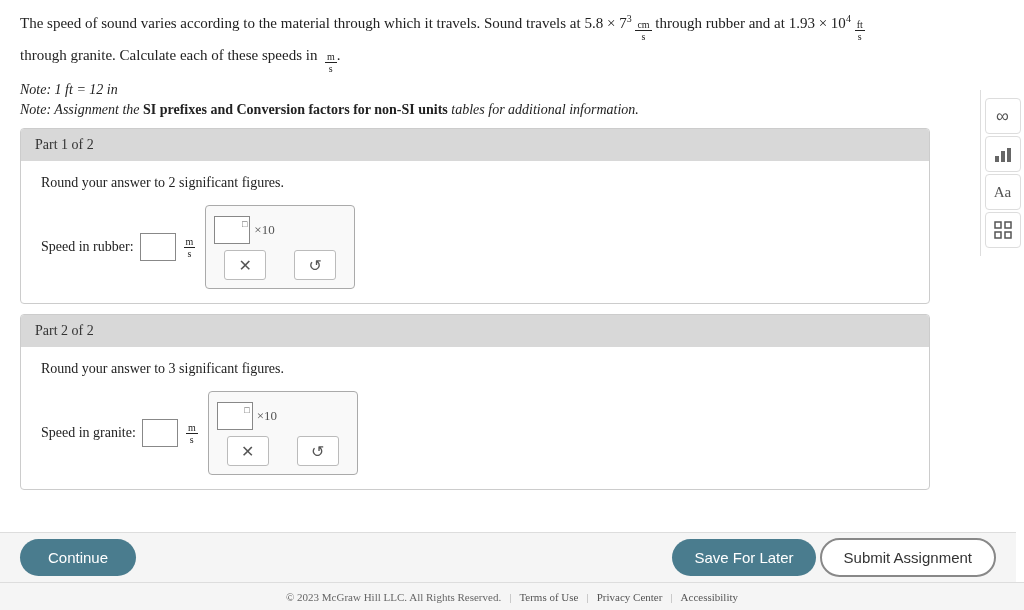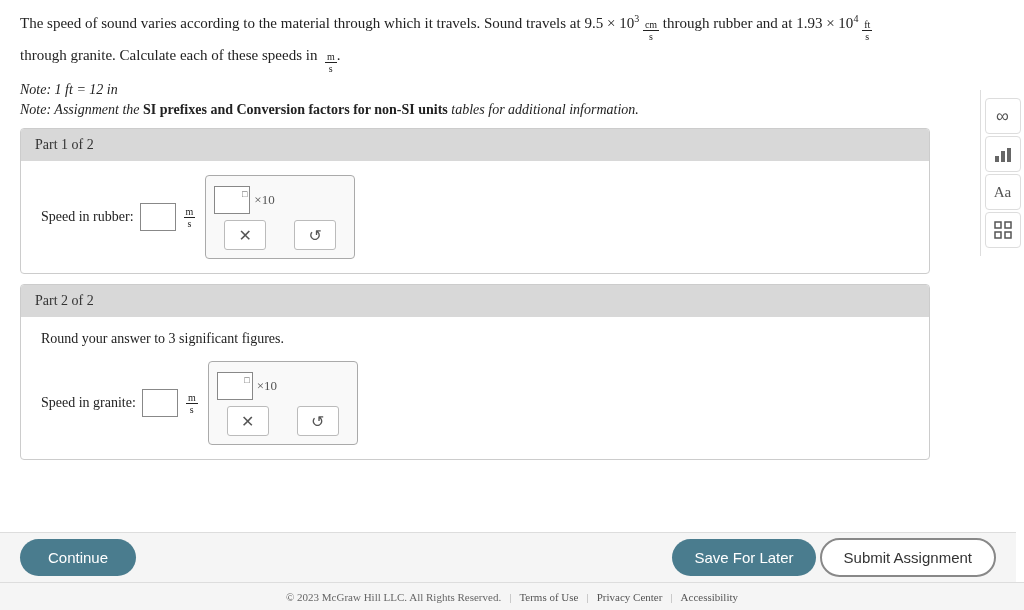--- a/index.html
+++ b/index.html
@@ -267,21 +267,21 @@
     }
 
     sup { font-size: 10px; vertical-align: super; }
   </style>
 </head>
 <body>
 
 <div class="main-content">
 
   <p class="intro-text">
-    <span>The speed of sound varies according to the material through which it travels. Sound travels at 9.5 × 10</span><span><sup>3</sup></span>&nbsp;<span><span class="fraction">
+    <span>The speed of sound varies according to the material through which it travels. Sound travels at 5.8 × 7</span><span><sup>3</sup></span>&nbsp;<span><span class="fraction">
           <span class="numerator">cm</span>
           <span class="denominator">s</span>
         </span></span>
     <span>through rubber and at 1.93 × 10</span><span><sup>4</sup></span>&nbsp;<span><span class="fraction">
           <span class="numerator">ft</span>
           <span class="denominator">s</span>
         </span></span>
     <br>
     <span>through granite. Calculate each of these speeds in</span>
     <span>&nbsp;<span class="fraction" style="display:inline-flex;">
@@ -299,20 +299,21 @@
     <span> Assignment the </span>
     <b>SI prefixes and Conversion factors for non-SI units</b>
     <span> tables for additional information.</span>
   </p>
 
   <div class="part-section">
     <div class="part-header">
       <span>Part 1 of 2</span>
     </div>
     <div class="part-body">
+      <p class="round-note">Round your answer to 2 significant figures.</p>
       <div class="input-row">
         <div class="label-fraction">
           <span>Speed in rubber:</span>
           <div class="answer-box"></div>
           <span class="fraction">
             <span class="numerator">m</span>
             <span class="denominator">s</span>
           </span>
         </div>
 

